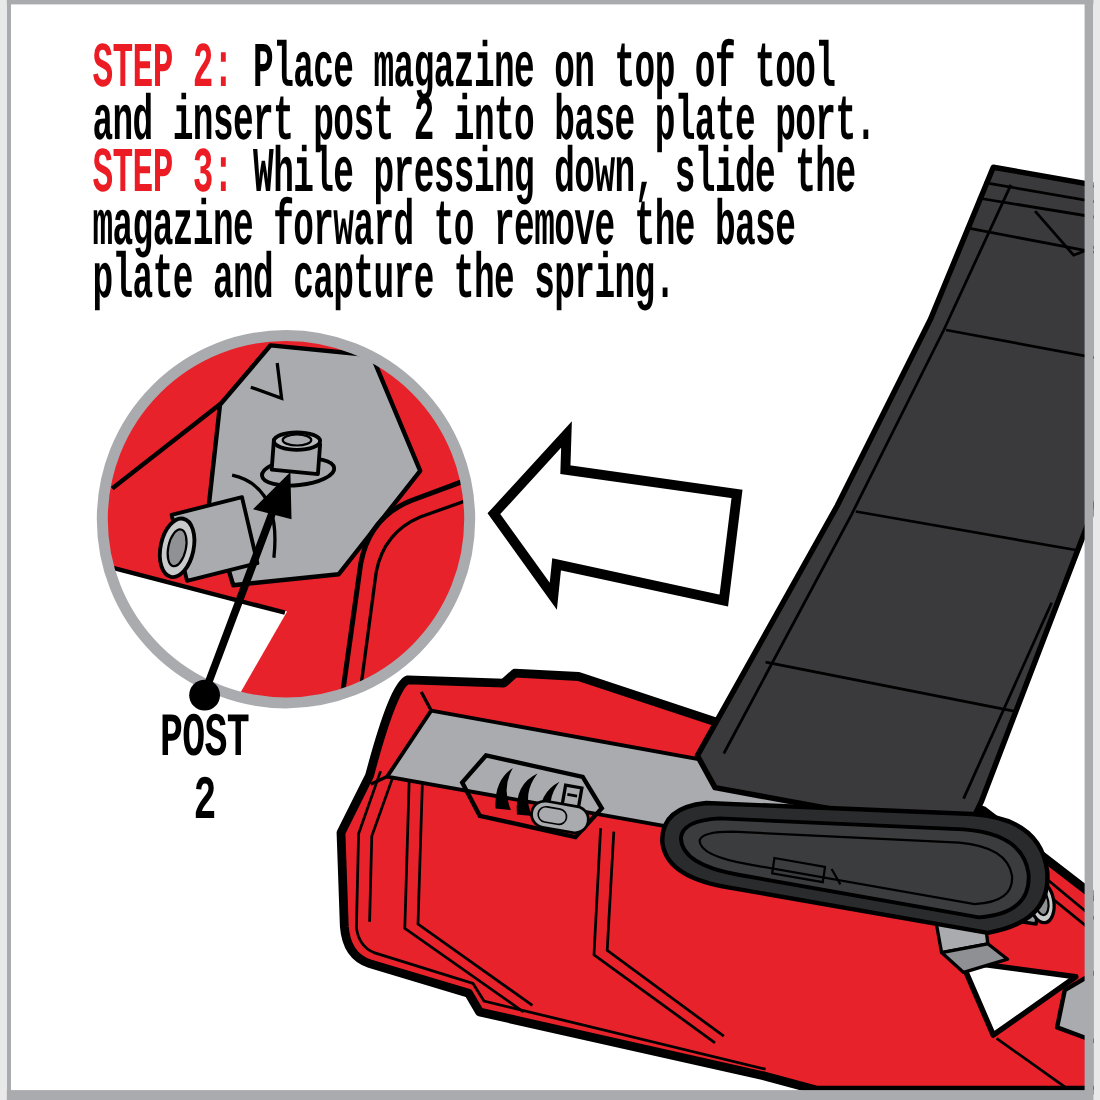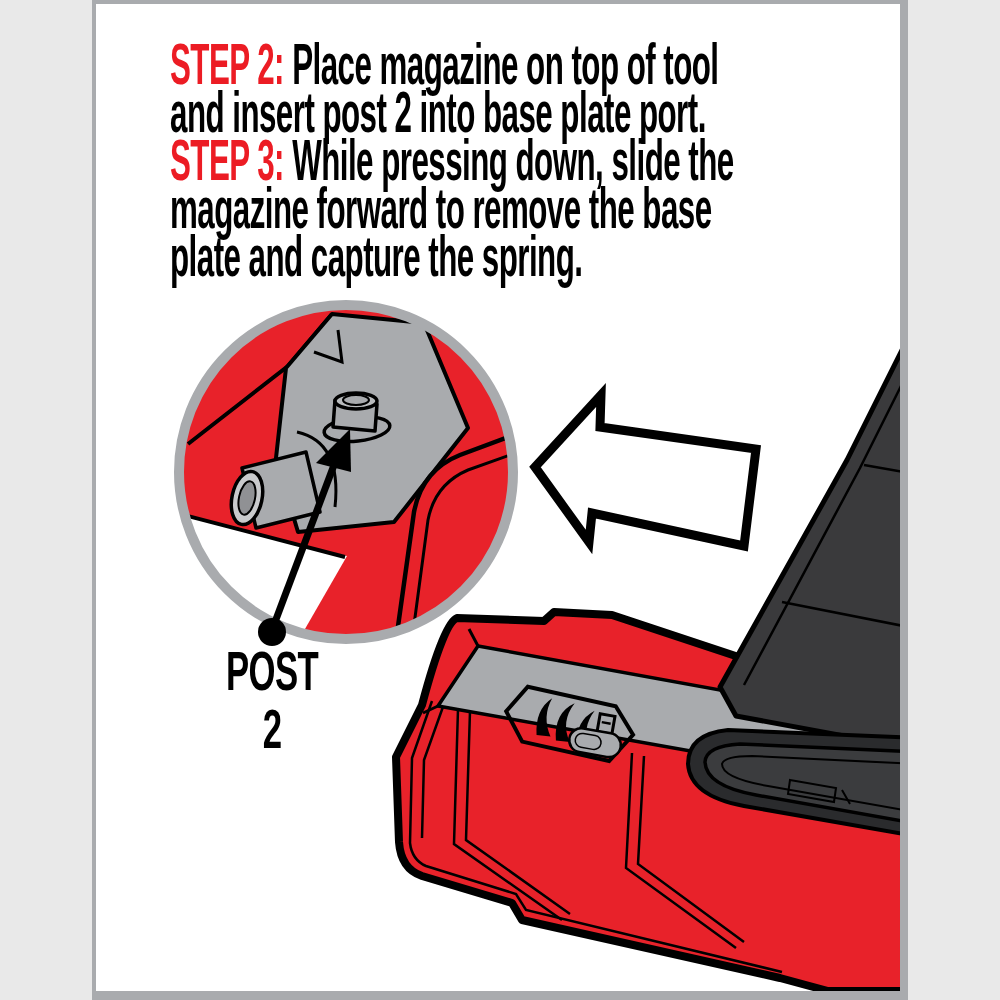--- a/index.html
+++ b/index.html
@@ -1,19 +1,19 @@
 <!DOCTYPE html>
 <html><head>
 <meta charset="utf-8">
 <style>
   html,body{margin:0;padding:0;background:#e9e9e9;}
   .frame{
-    position:relative;width:816px;height:1000px;margin:0 auto;
+    position:relative;width:988px;height:1000px;margin:0 auto;
     background:#ffffff;overflow:hidden;
-    font-family:Liberation Sans, sans-serif;
+    font-family:Liberation Mono, monospace;
   }
   .border-strip{position:absolute;background:#A9ABAE;z-index:30;}
   .bt{left:0;top:0;width:1000px;height:4px;}
   .bl{left:0;top:0;width:4px;height:1000px;}
   .br{right:0;top:0;width:8px;height:1000px;}
   .bb{left:0;bottom:0;width:1000px;height:9px;}
   .illus{position:absolute;left:0;top:0;z-index:1;}
   .instr{position:absolute;left:78px;top:40px;z-index:10;}
   .instr-line{
     display:block;white-space:nowrap;height:48px;line-height:48px;

